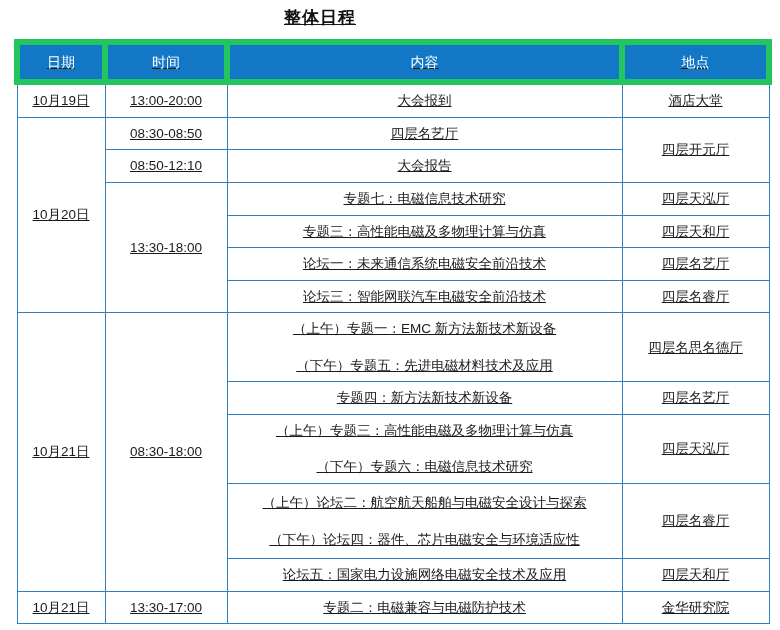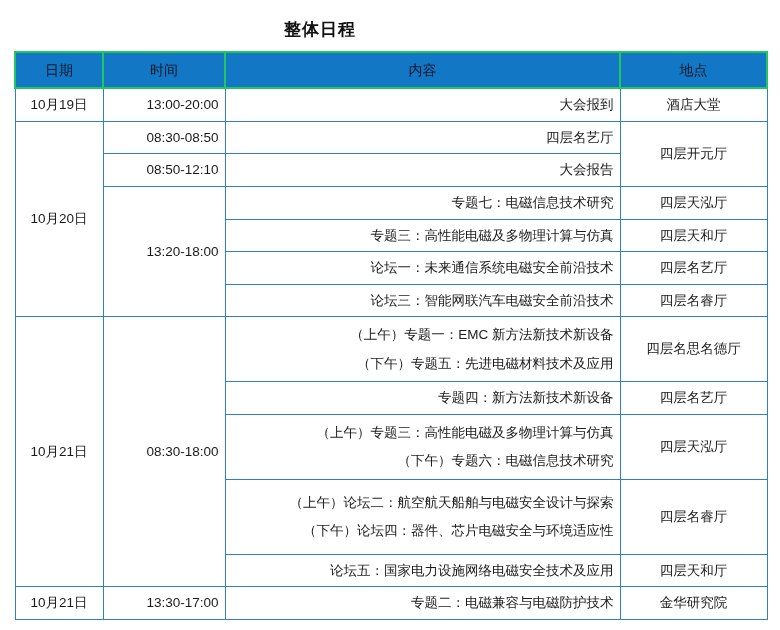--- a/index.html
+++ b/index.html
@@ -12,21 +12,22 @@
     height: 630px;
     font-family: "Liberation Sans", sans-serif;
     color: #1a1a1a;
     overflow: hidden;
   }
   .page {
     width: 640px;
     height: 630px;
     position: relative;
     box-sizing: border-box;
-    padding: 12px 14px;
+    padding: 0 14px;
+    text-decoration: underline;
   }
   .doc-title {
     text-align: center;
     font-size: 17px;
     font-weight: bold;
     color: #111;
     letter-spacing: 1px;
     padding-top: 6px;
     padding-bottom: 10px;
     font-family: "Liberation Serif", serif;
@@ -40,49 +41,49 @@
   table.schedule th,
   table.schedule td {
     border: 1px solid #2f7fc1;
     padding: 6px 6px;
     vertical-align: middle;
     line-height: 1.45;
     font-family: "Liberation Sans", sans-serif;
   }
   table.schedule thead th {
     background: #1277c4;
-    color: #0f172a;
+    color: #ffffff;
     font-weight: normal;
     text-align: center;
     font-size: 14px;
     padding: 7px 4px;
-    border: 2px solid #22c55e;
+    border: 6px solid #22c55e;
   }
   td.c-date {
     text-align: center;
     white-space: nowrap;
   }
   td.c-time {
-    text-align: right;
+    text-align: center;
     white-space: nowrap;
   }
   td.c-content {
-    text-align: right;
+    text-align: center;
     padding-left: 9px;
   }
   td.c-venue {
     text-align: center;
     padding-left: 9px;
     white-space: nowrap;
   }
   .line {
     display: block;
   }
   .line + .line {
-    margin-top: 9px;
+    margin-top: 17px;
   }
   .tall {
     height: 52px;
   }
   .taller {
     height: 62px;
   }
 </style>
 </head>
 <body>
@@ -121,21 +122,21 @@
         <td class="c-content">四层名艺厅</td>
         <td class="c-venue" rowspan="2">四层开元厅</td>
       </tr>
 
       <tr>
         <td class="c-time">08:50-12:10</td>
         <td class="c-content">大会报告</td>
       </tr>
 
       <tr>
-        <td class="c-time" rowspan="4">13:20-18:00</td>
+        <td class="c-time" rowspan="4">13:30-18:00</td>
         <td class="c-content">专题七：电磁信息技术研究</td>
         <td class="c-venue">四层天泓厅</td>
       </tr>
 
       <tr>
         <td class="c-content">专题三：高性能电磁及多物理计算与仿真</td>
         <td class="c-venue">四层天和厅</td>
       </tr>
 
       <tr>

